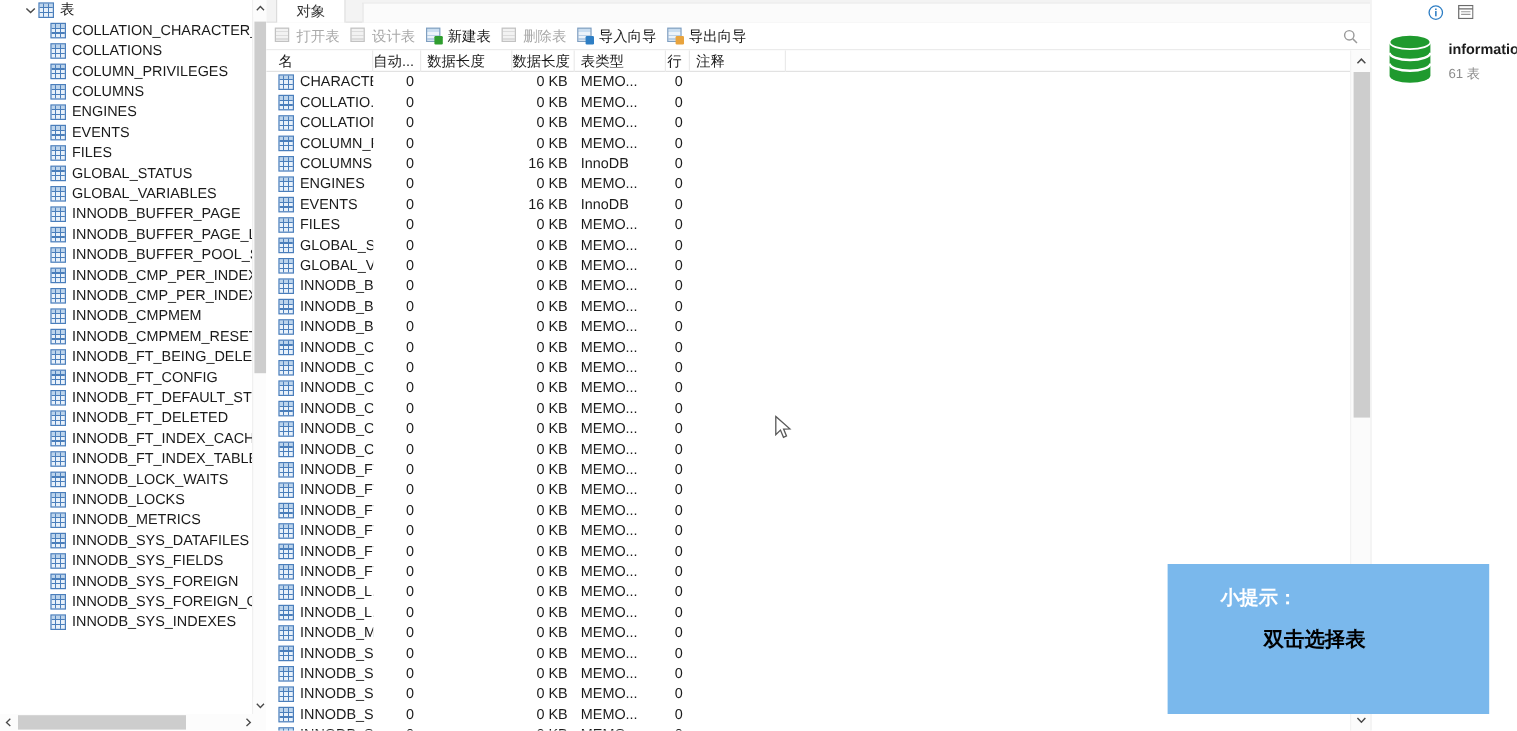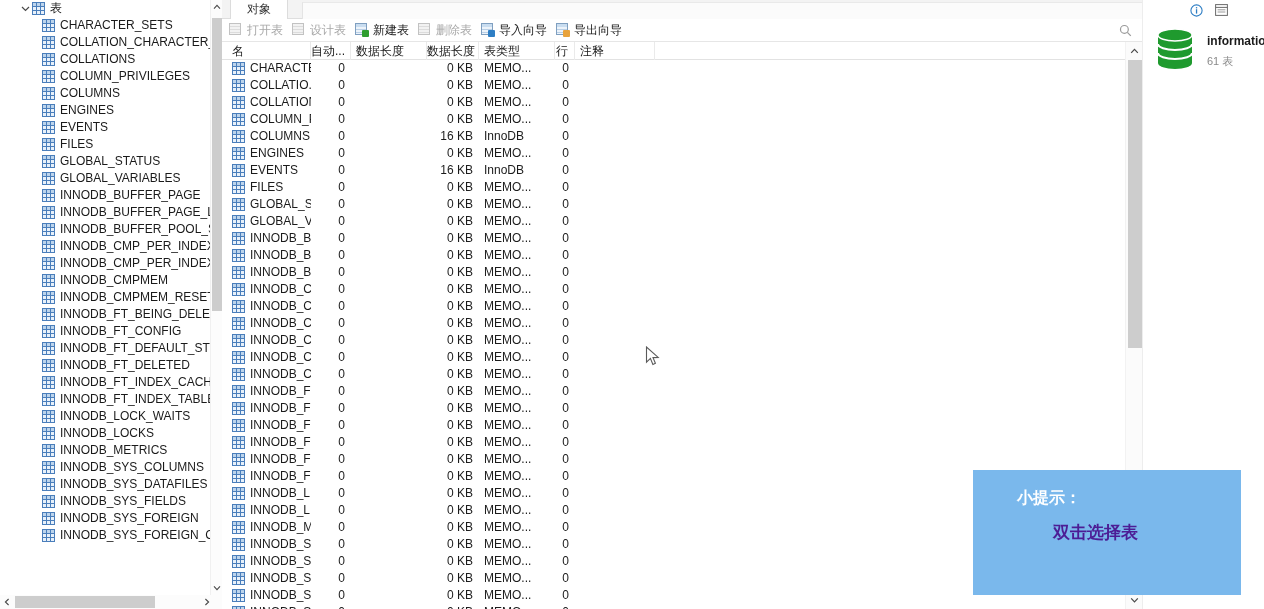--- a/index.html
+++ b/index.html
@@ -268,26 +268,20 @@
         <span class="tbl-ico">
             <span class="grid"></span>
           </span>
         <span class="tree-label">表</span>
       </div>
       <div id="tree-items">
           <div class="tree-row child">
             <span class="tbl-ico">
               <span class="grid"></span>
             </span>
-            <span class="tree-label">CHARACTER_SETS</span>
-          </div>
-          <div class="tree-row child">
-            <span class="tbl-ico">
-              <span class="grid"></span>
-            </span>
             <span class="tree-label">COLLATION_CHARACTER_SET_</span>
           </div>
           <div class="tree-row child">
             <span class="tbl-ico">
               <span class="grid"></span>
             </span>
             <span class="tree-label">COLLATIONS</span>
           </div>
           <div class="tree-row child">
             <span class="tbl-ico">
@@ -424,45 +418,45 @@
           <div class="tree-row child">
             <span class="tbl-ico">
               <span class="grid"></span>
             </span>
             <span class="tree-label">INNODB_METRICS</span>
           </div>
           <div class="tree-row child">
             <span class="tbl-ico">
               <span class="grid"></span>
             </span>
-            <span class="tree-label">INNODB_SYS_COLUMNS</span>
-          </div>
-          <div class="tree-row child">
-            <span class="tbl-ico">
-              <span class="grid"></span>
-            </span>
             <span class="tree-label">INNODB_SYS_DATAFILES</span>
           </div>
           <div class="tree-row child">
             <span class="tbl-ico">
               <span class="grid"></span>
             </span>
             <span class="tree-label">INNODB_SYS_FIELDS</span>
           </div>
           <div class="tree-row child">
             <span class="tbl-ico">
               <span class="grid"></span>
             </span>
             <span class="tree-label">INNODB_SYS_FOREIGN</span>
           </div>
           <div class="tree-row child">
             <span class="tbl-ico">
               <span class="grid"></span>
             </span>
             <span class="tree-label">INNODB_SYS_FOREIGN_COLS</span>
+          </div>
+          <div class="tree-row child">
+            <span class="tbl-ico">
+              <span class="grid"></span>
+            </span>
+            <span class="tree-label">INNODB_SYS_INDEXES</span>
           </div>
         </div>
     </div>
 
     <div id="tree-vscroll">
       <div class="sb-btn up">
         <svg width="8" height="6" viewBox="0 0 8 6">
             <path d="M1 4.6 L4 1.4 L7 4.6" stroke="#4a4a4a" stroke-width="1.1" fill="none"></path>
           </svg>
       </div>
@@ -1066,21 +1060,21 @@
       </div>
       <div id="rp-text">
         <div id="rp-title">informatio</div>
         <div id="rp-sub">61 表</div>
       </div>
     </div>
   </div>
 
   <div id="hintbox" style="background: rgb(122, 184, 236);">
     <div id="hint-line1" style="color: rgb(255, 255, 255);">小提示：</div>
-    <div id="hint-line2" style="color: #4c1d95; text-align: center;">双击选择表</div>
+    <div id="hint-line2" style="color: #000000; text-align: center;">双击选择表</div>
   </div>
 
 
   <div id="cursor">
     <svg width="17" height="22" viewBox="0 0 17 22">
       <path d="M1.5 1 L1.5 16.2 L5.4 12.4 L7.9 18.4 L10.4 17.3 L8.0 11.6 L13.2 11.4 Z" fill="#ffffff" stroke="#5a5a5a" stroke-width="1.1"></path>
     </svg>
   </div>
 
 </div>

